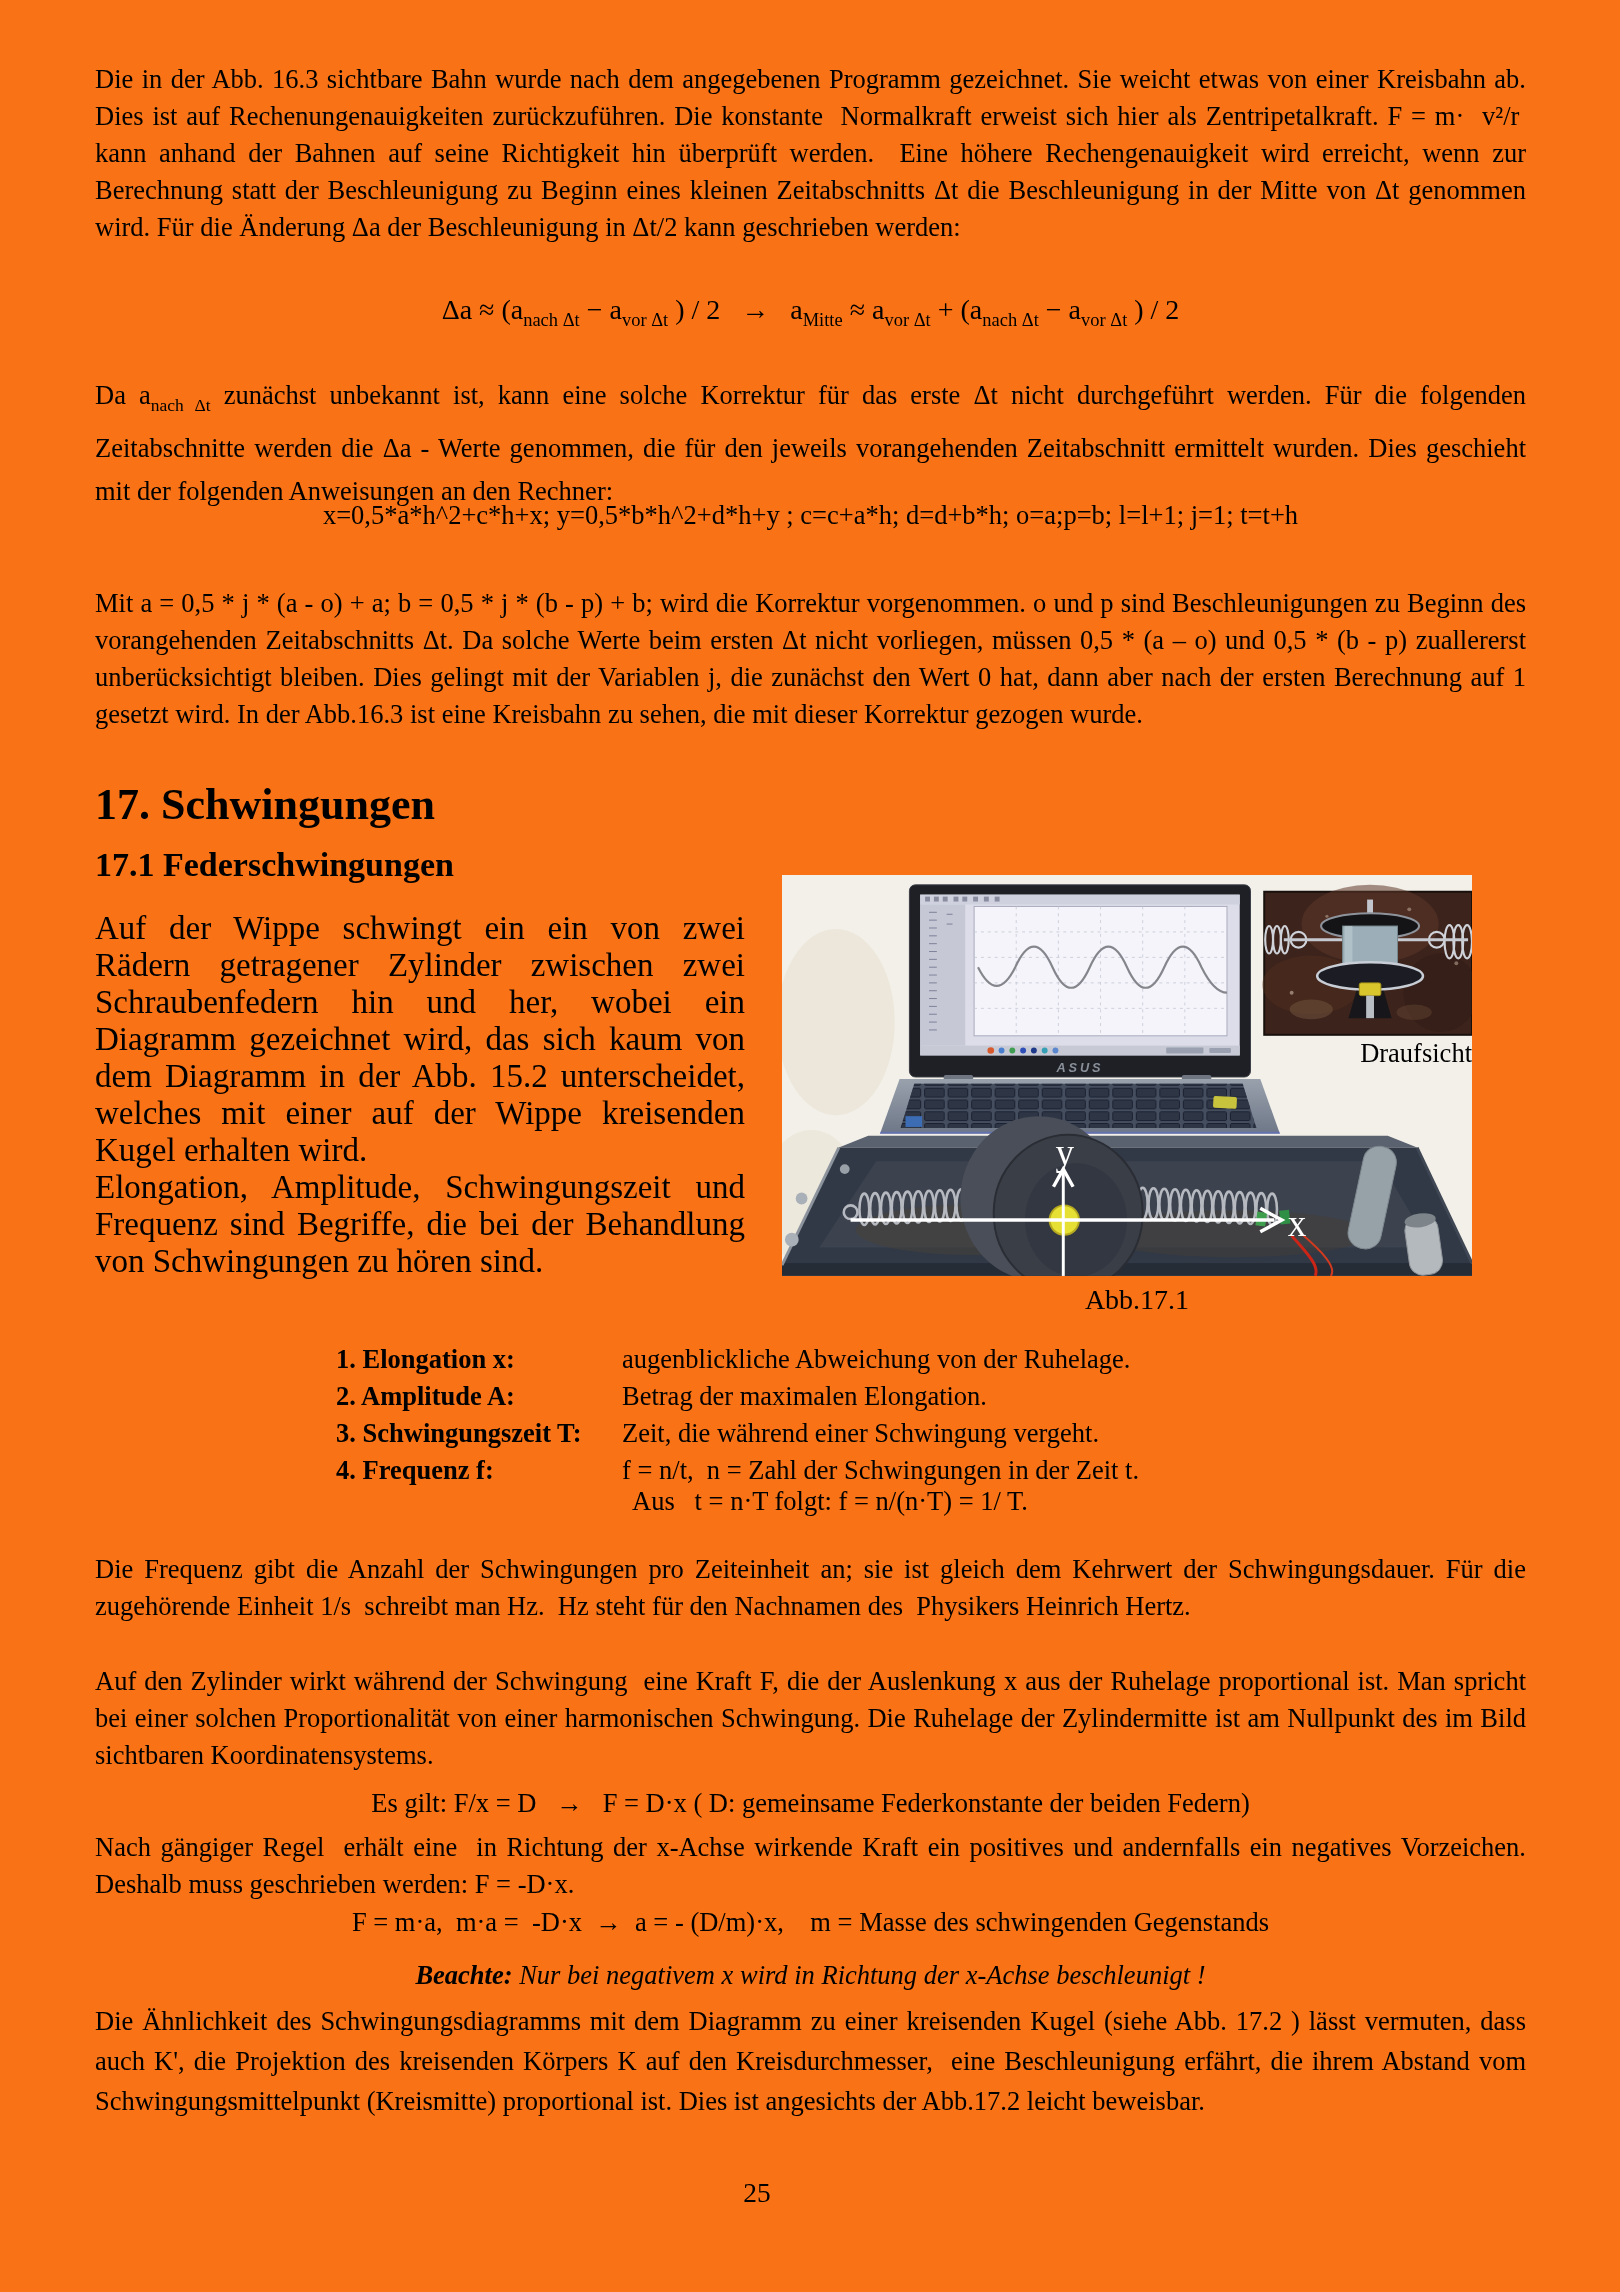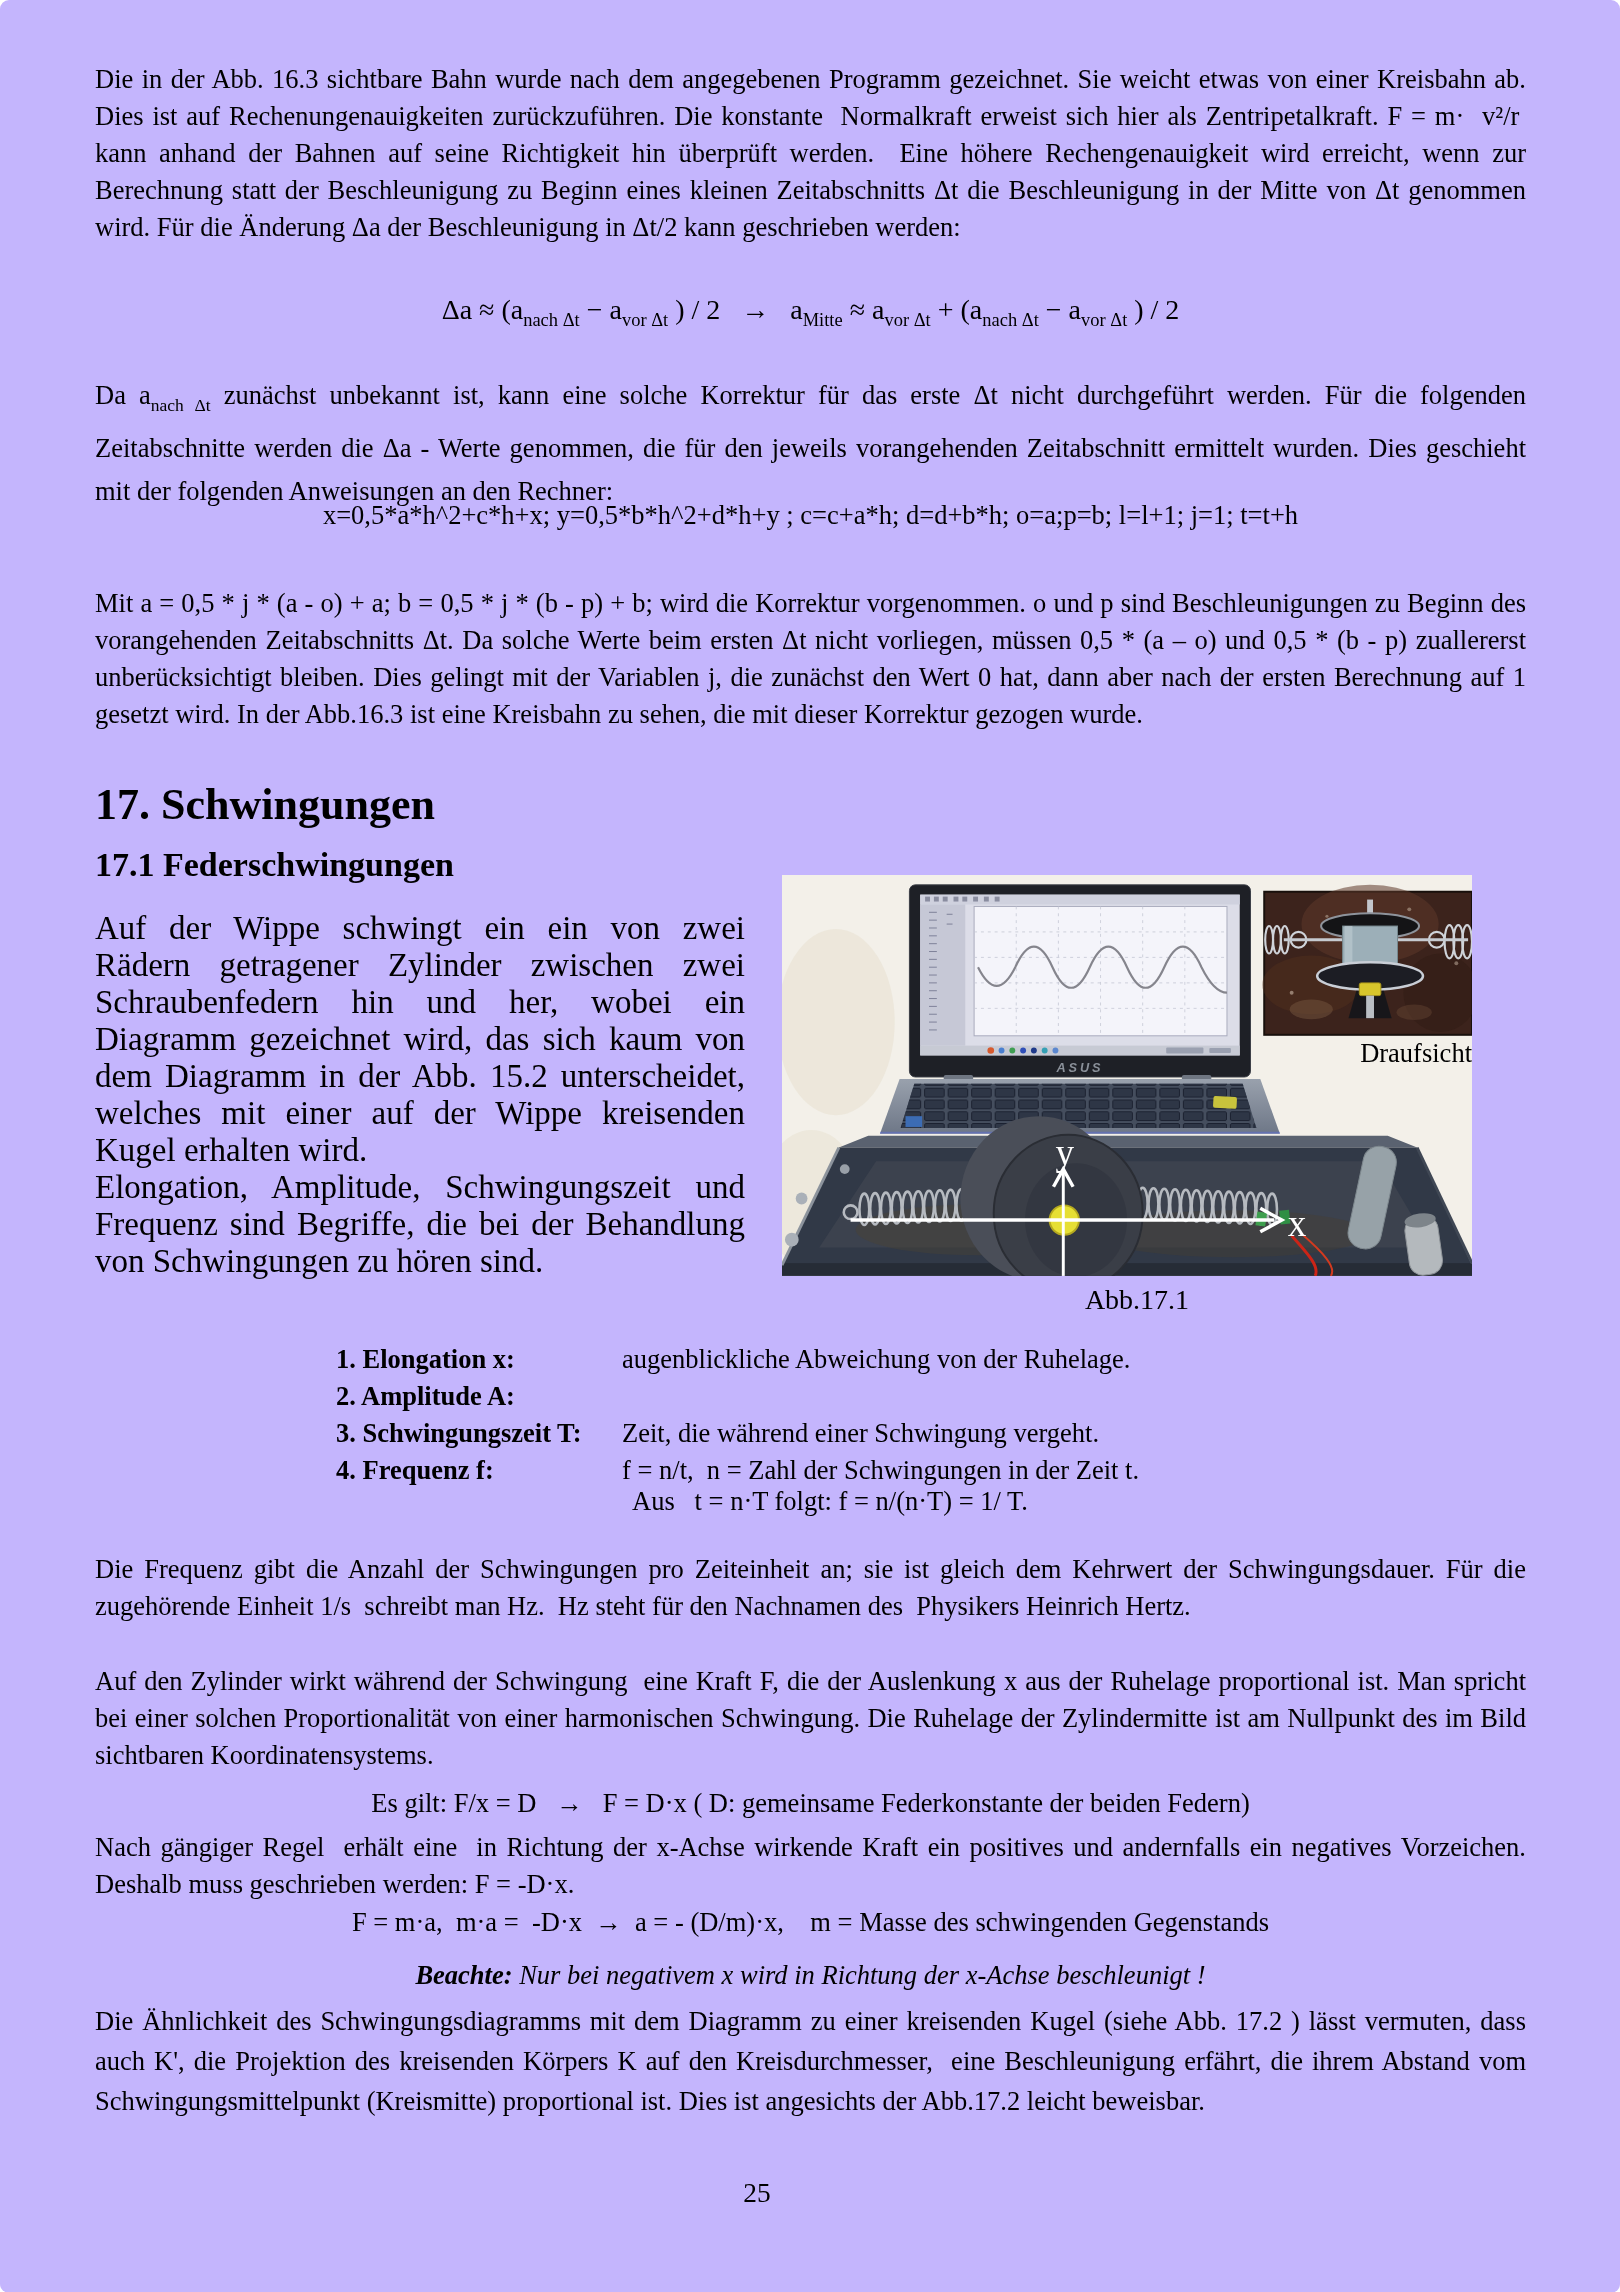--- a/index.html
+++ b/index.html
@@ -1,23 +1,22 @@
 <!DOCTYPE html>
 <html><head>
 <meta charset="utf-8">
 <style>
   html,body{margin:0;padding:0;background:#ffffff;}
   .page{
     position:relative;
     width:1620px;height:2293px;
-    background:#c4b5fd;
+    background:#f97316;
     font-family:"Liberation Serif",serif;
     color:#000;
     overflow:hidden;
-    border-radius:9px;
   }
   .abs{position:absolute;}
   .para{
     left:95px;width:1431px;
     font-size:26.5px;line-height:37px;
     text-align:justify;
   }
   .seg-s{font-size:0.66em;vertical-align:-0.40em;}
   .seg-b{font-weight:bold;font-style:italic;}
   .seg-i{font-style:italic;}
@@ -283,20 +282,21 @@
 
   <div class="abs caption" style="left:1000px;top:1284px;width:274px;">Abb.17.1</div>
 
   <div class="abs" style="left:336px;top:1341px;width:1108px;">
     <div class="defrow">
       <span class="term">1. Elongation x:</span>
       <span class="def">augenblickliche Abweichung von der Ruhelage.</span>
     </div>
     <div class="defrow">
       <span class="term">2. Amplitude A:</span>
+      <span class="def">Betrag der maximalen Elongation.</span>
     </div>
     <div class="defrow">
       <span class="term">3. Schwingungszeit T:</span>
       <span class="def">Zeit, die während einer Schwingung vergeht.</span>
     </div>
     <div class="defrow">
       <span class="term">4. Frequenz f:</span>
       <span class="def">f = n/t,&nbsp; n = Zahl der Schwingungen in der Zeit t.</span>
     </div>
   </div>

